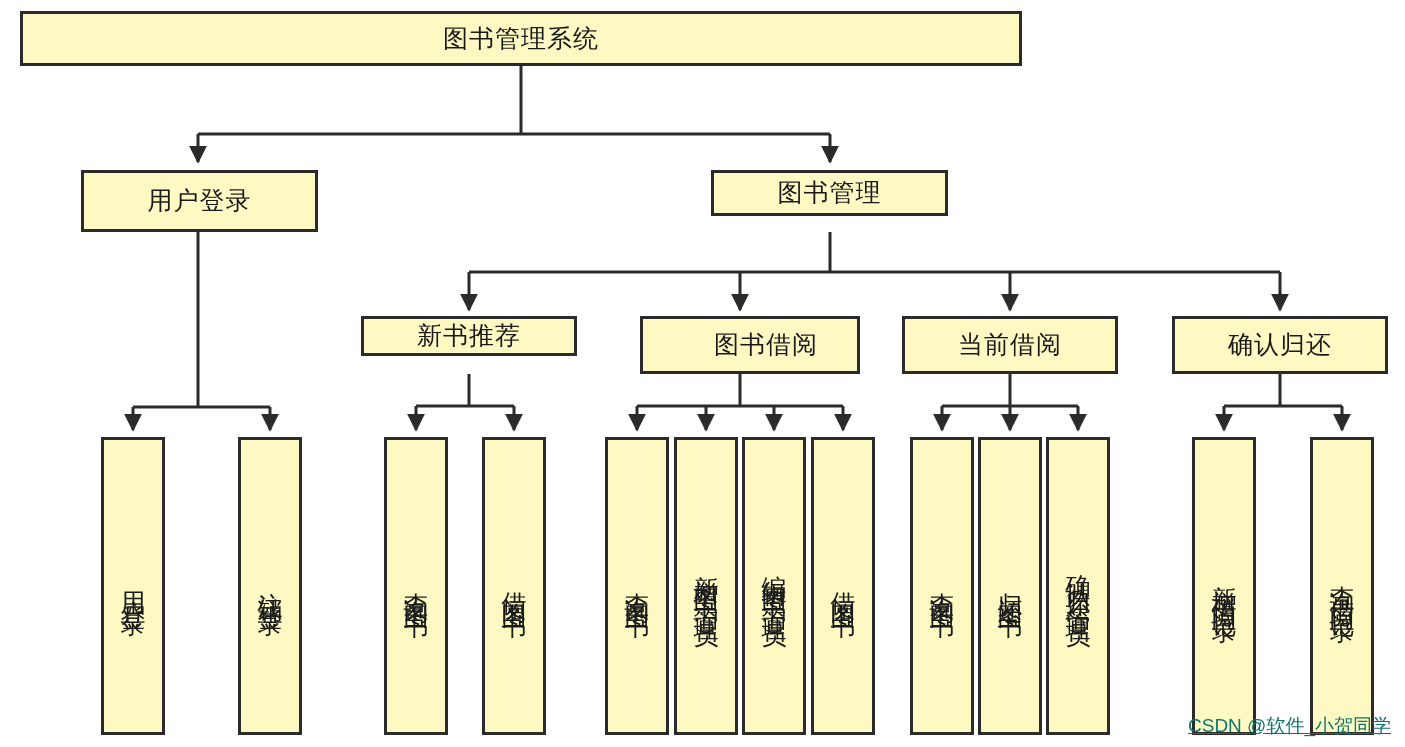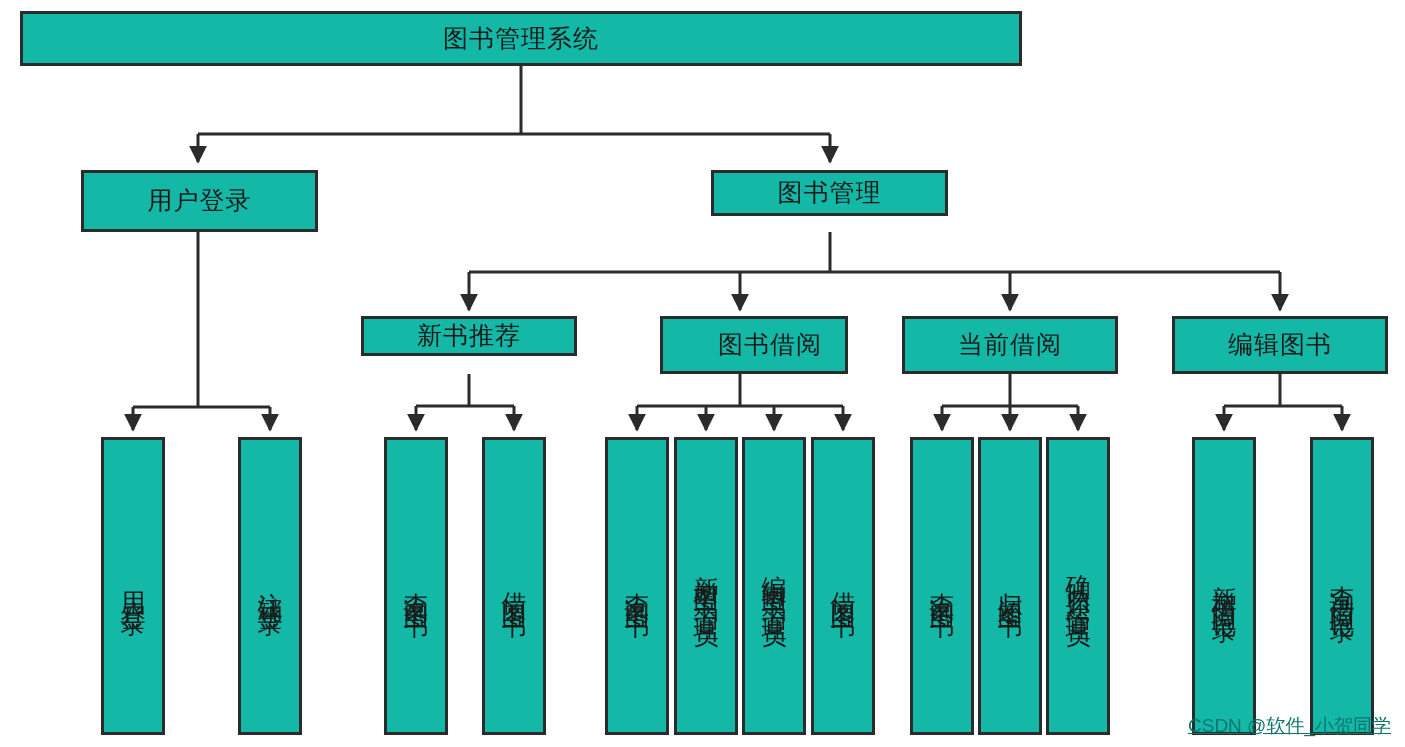--- a/index.html
+++ b/index.html
@@ -19,21 +19,21 @@
     position: absolute;
     left: 0;
     top: 0;
     width: 1405px;
     height: 747px;
     pointer-events: none;
   }
   .node {
     position: absolute;
     box-sizing: border-box;
-    background: #14b8a6;
+    background: #fef9c3;
     border: 3px solid #2b2b2b;
     display: flex;
     align-items: center;
     justify-content: center;
     color: #1a1a1a;
     z-index: 2;
   }
   .node.horiz {
     font-size: 25px;
     letter-spacing: 1px;
@@ -124,28 +124,28 @@
   <div class="node horiz" style="left:81px; top:170px; width:237px; height:62px;">
     <span>用户登录</span>
   </div>
   <div class="node horiz" style="left:711px; top:170px; width:237px; height:46px;">
     <span>图书管理</span>
   </div>
 
   <div class="node horiz" style="left:361px; top:316px; width:216px; height:40px;">
     <span>新书推荐</span>
   </div>
-  <div class="node horiz" style="left:660px; top:316px; width:188px; height:58px;padding-left:32px;">
+  <div class="node horiz" style="left:640px; top:316px; width:220px; height:58px;padding-left:32px;">
     <span>图书借阅</span>
   </div>
   <div class="node horiz" style="left:902px; top:316px; width:216px; height:58px;">
     <span>当前借阅</span>
   </div>
   <div class="node horiz" style="left:1172px; top:316px; width:216px; height:58px;">
-    <span>编辑图书</span>
+    <span>确认归还</span>
   </div>
 
   <div class="node vert" style="left:101px; top:437px; width:64px; height:298px;">
     <span class="vtext">用户登录</span>
   </div>
   <div class="node vert" style="left:238px; top:437px; width:64px; height:298px;">
     <span class="vtext">注销登录</span>
   </div>
 
   <div class="node vert" style="left:384px; top:437px; width:64px; height:298px;">

